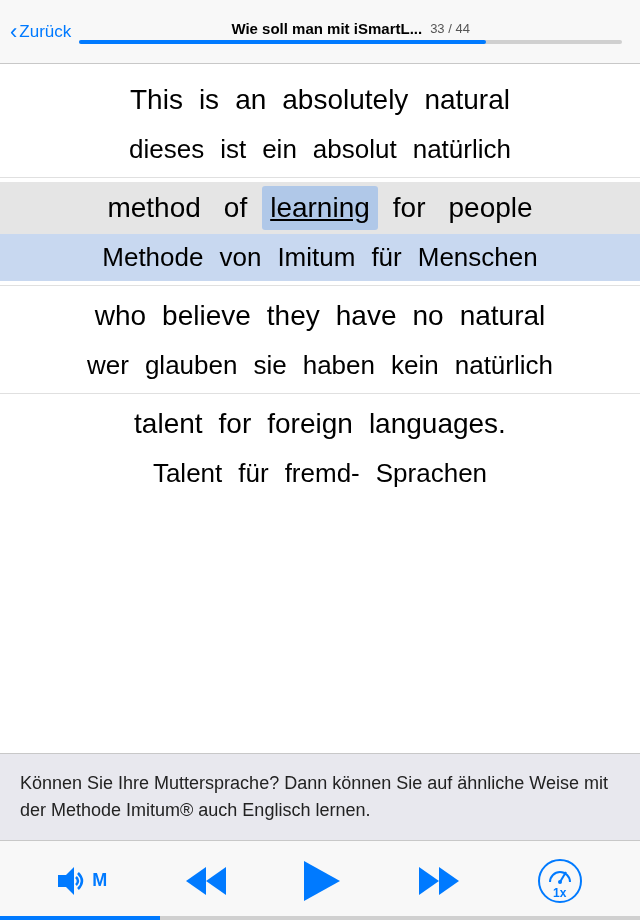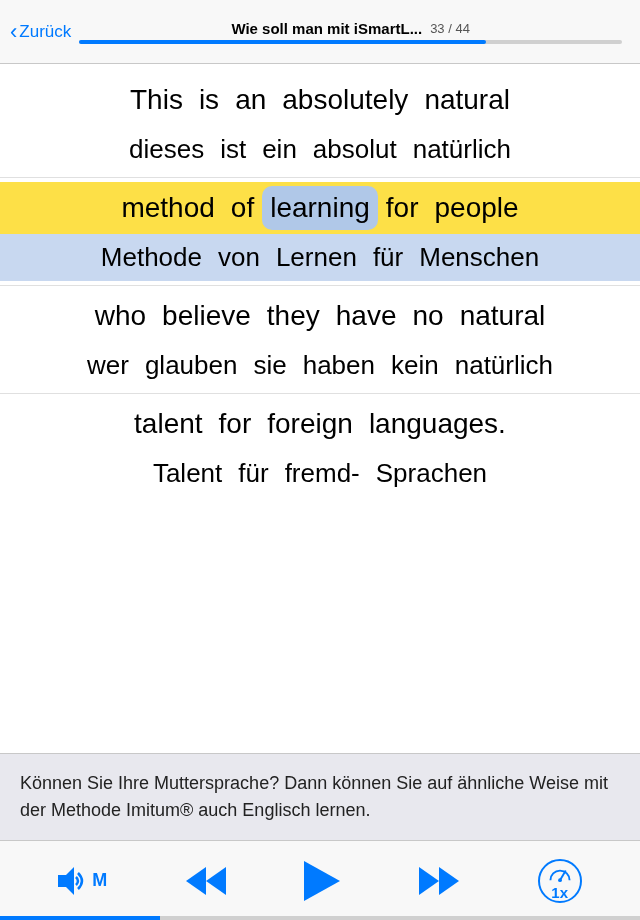--- a/index.html
+++ b/index.html
@@ -89,33 +89,35 @@
 
     .text-row {
       display: flex;
       justify-content: center;
       align-items: flex-end;
       padding: 4px 20px;
       gap: 0;
     }
 
     .text-row.highlighted {
-      background-color: #fde047;
+      background-color: #e5e5e5;
+      gap: 7px;
     }
 
     .word {
       font-size: 28px;
       color: #000;
       padding: 6px 8px;
       white-space: nowrap;
     }
 
     .word.highlighted-word {
       background-color: #b0c8e8;
-      border-radius: 10px;
+      border-radius: 3px;
+      text-decoration: underline;
     }
 
     .translation-row {
       display: flex;
       justify-content: center;
       align-items: baseline;
       padding: 4px 20px;
     }
 
     .translation-row.highlighted {
@@ -249,21 +251,21 @@
     <div class="text-row highlighted">
       <span class="word">method</span>
       <span class="word">of</span>
       <span class="word highlighted-word">learning</span>
       <span class="word">for</span>
       <span class="word">people</span>
     </div>
     <div class="translation-row highlighted">
       <span class="trans-word">Methode</span>
       <span class="trans-word">von</span>
-      <span class="trans-word">Lernen</span>
+      <span class="trans-word">Imitum</span>
       <span class="trans-word">für</span>
       <span class="trans-word">Menschen</span>
     </div>
 
     <div class="divider"></div>
 
     <div class="text-row">
       <span class="word">who</span>
       <span class="word">believe</span>
       <span class="word">they</span>
@@ -333,20 +335,20 @@
     </svg>
   </div>
 
   <div class="speed-btn player-btn">
     <div class="speed-circle">
       <svg width="28" height="24" viewBox="0 0 28 24">
         <path d="M4,20 A10,10 0 0,1 24,20" stroke="#007aff" stroke-width="2" fill="none"></path>
         <line x1="14" y1="20" x2="20" y2="10" stroke="#007aff" stroke-width="2"></line>
         <circle cx="14" cy="20" r="2" fill="#007aff"></circle>
       </svg>
-      <span style="font-size:15px;color:#007aff;font-weight:700;">1x</span>
+      <span style="font-size:12px;color:#007aff;font-weight:700;">1x</span>
     </div>
   </div>
 
   <div class="player-progress">
     <div class="player-progress-fill" style="width: 25%;"></div>
   </div>
 </div>
 
 </body></html>

